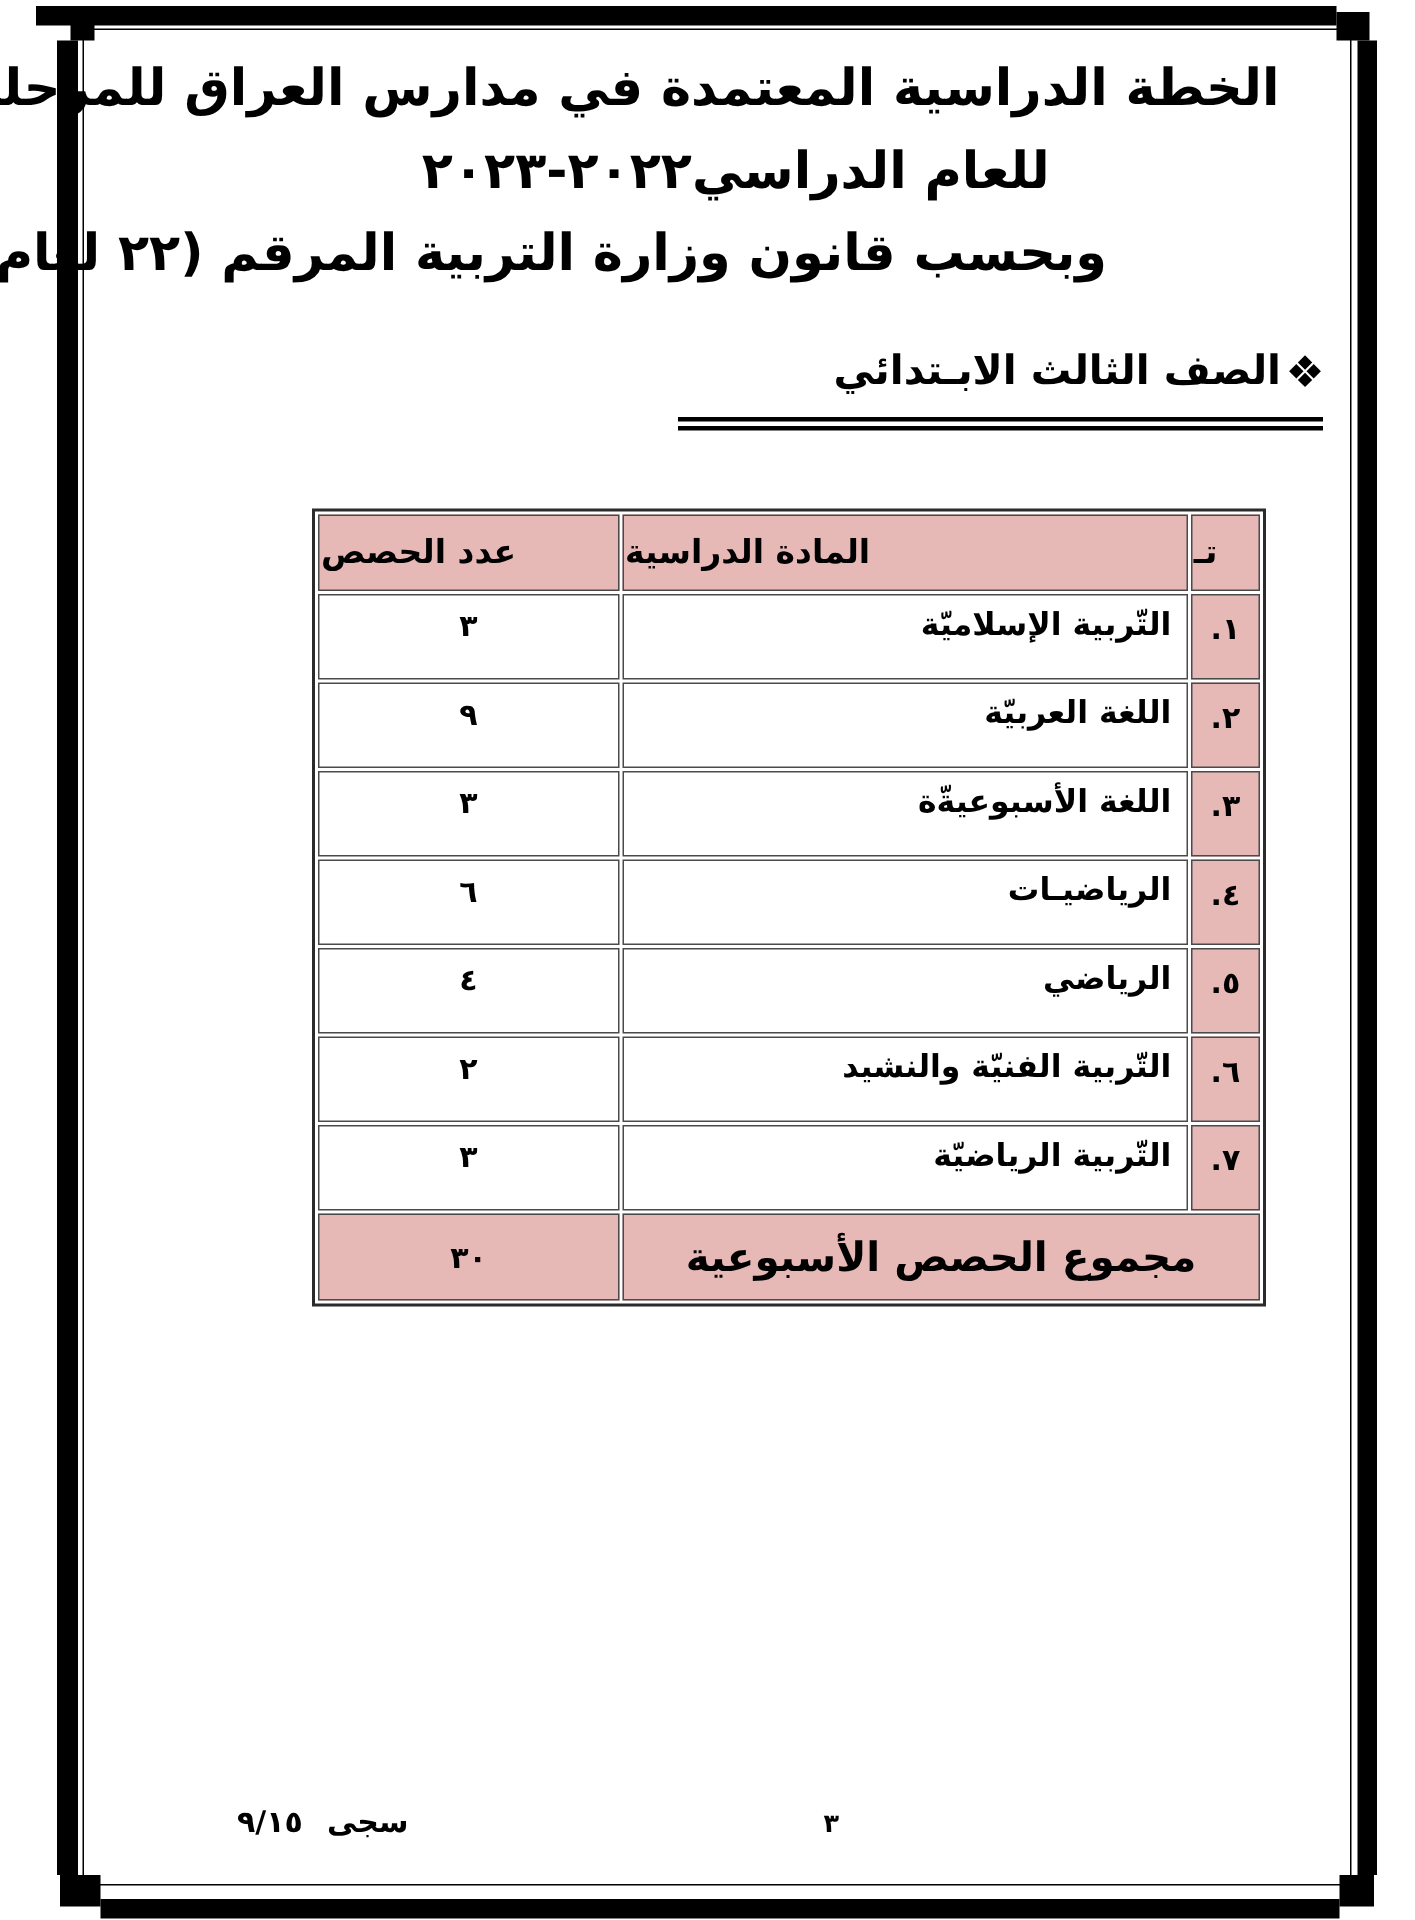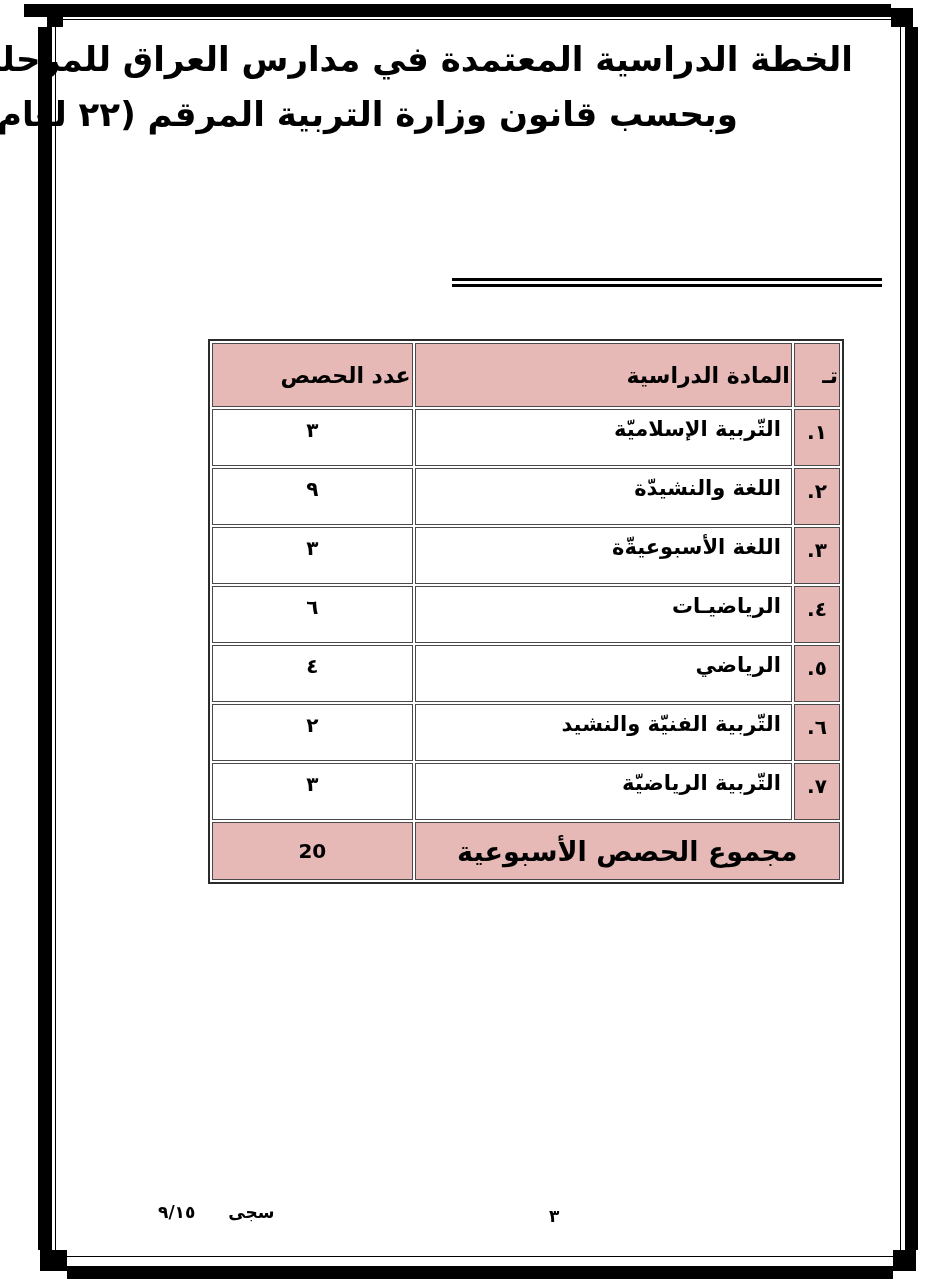--- a/index.html
+++ b/index.html
@@ -33,55 +33,59 @@
   .heading-underline{position:absolute;left:452px;top:278px;width:430px;height:9px;
     border-top:3px solid #000;border-bottom:3px solid #000;box-sizing:border-box;}
 
   
   .tbl-wrap{position:absolute;top:339px;left:208px;}
   table.plan{direction:rtl;border-collapse:separate;border-spacing:2px;
     border:2.5px solid #2b2b2b;width:636px;table-layout:fixed;}
   table.plan td,table.plan th{border:1.5px solid #4a4a4a;box-sizing:border-box;
     font-weight:bold;overflow:hidden;}
   col.c-idx{width:46px;} col.c-subj{width:376px;} col.c-num{width:200px;}
-  .hdr th{background:#e6b8b6;height:64px;vertical-align:middle;text-align:right;font-size:22px;}
+  .hdr th{background:#e6b8b6;height:51px;vertical-align:middle;text-align:left;font-size:22px;}
   .body-row td{height:57px;vertical-align:top;background:#fff;}
   td.idx{background:#e6b8b6;text-align:center;font-size:20px;padding-top:10px;letter-spacing:4px;}
   td.subj{text-align:right;font-size:21px;padding:7px 10px 0 4px;}
   td.num{text-align:center;font-size:20px;padding-top:8px;}
   .total-row td{background:#e6b8b6;height:58px;vertical-align:middle;}
   td.total-label{text-align:center;font-size:27px;}
   td.total-num{text-align:center;font-size:20px;}
 
   
-  .footer-left{position:absolute;left:158px;top:1202px;display:flex;gap:33px;
-    font-size:17px;font-weight:bold;}
+  .footer-left{position:absolute;left:158px;top:1202px;display:flex;gap:16px;
+    font-size:20px;font-weight:bold;}
   .footer-left .num{direction:ltr;}
   .footer-page{position:absolute;left:549px;top:1206px;font-size:17px;font-weight:bold;}
 </style>
 </head>
 <body>
 
 <div class="page">
 
   <div class="fb fb-top"></div>
   <div class="fb fb-tr"></div>
   <div class="fb fb-right"></div>
   <div class="fb fb-br"></div>
   <div class="fb fb-bottom"></div>
   <div class="fb fb-bl"></div>
   <div class="fb fb-left"></div>
   <div class="fb fb-tl"></div>
   <div class="thin-frame"></div>
 
   <div class="title">
     <div class="title-line shift-right">الخطة الدراسية المعتمدة في مدارس العراق للمرحلة الابتدائية</div>
+    <div class="title-line shift-right">للعام الدراسي٢٠٢٢-٢٠٢٣</div>
     <div class="title-line shift-left">وبحسب قانون وزارة التربية المرقم (٢٢ لعام ٢٠١١)</div>
   </div>
 
+  <div class="section">
+    <span class="bullet">❖</span><span>الصف الثالث الابـتدائي</span>
+  </div>
   <div class="heading-underline"></div>
 
   <div class="tbl-wrap">
     <table class="plan">
       <colgroup>
           <col class="c-idx">
           <col class="c-subj">
           <col class="c-num">
         </colgroup>
       <tbody>
@@ -90,21 +94,21 @@
         <th>المادة الدراسية</th>
         <th>عدد الحصص</th>
       </tr>
       <tr class="body-row">
         <td class="idx">١.</td>
         <td class="subj">التّربية الإسلاميّة</td>
         <td class="num">٣</td>
       </tr>
       <tr class="body-row">
         <td class="idx">٢.</td>
-        <td class="subj">اللغة والنشيدّة</td>
+        <td class="subj">اللغة العربيّة</td>
         <td class="num">٩</td>
       </tr>
       <tr class="body-row">
         <td class="idx">٣.</td>
         <td class="subj">اللغة الأسبوعيةّة</td>
         <td class="num">٣</td>
       </tr>
       <tr class="body-row">
         <td class="idx">٤.</td>
         <td class="subj">الرياضيـات</td>
@@ -120,21 +124,21 @@
         <td class="subj">التّربية الفنيّة والنشيد</td>
         <td class="num">٢</td>
       </tr>
       <tr class="body-row">
         <td class="idx">٧.</td>
         <td class="subj">التّربية الرياضيّة</td>
         <td class="num">٣</td>
       </tr>
       <tr class="total-row">
         <td class="total-label" colspan="2">مجموع الحصص الأسبوعية</td>
-        <td class="total-num">20</td>
+        <td class="total-num">٣٠</td>
       </tr>
     </tbody>
       </table>
   </div>
 
   <div class="footer-left">
     <span class="num">٩/١٥</span>
     <span>سجى</span>
   </div>
   <div class="footer-page">٣</div>

